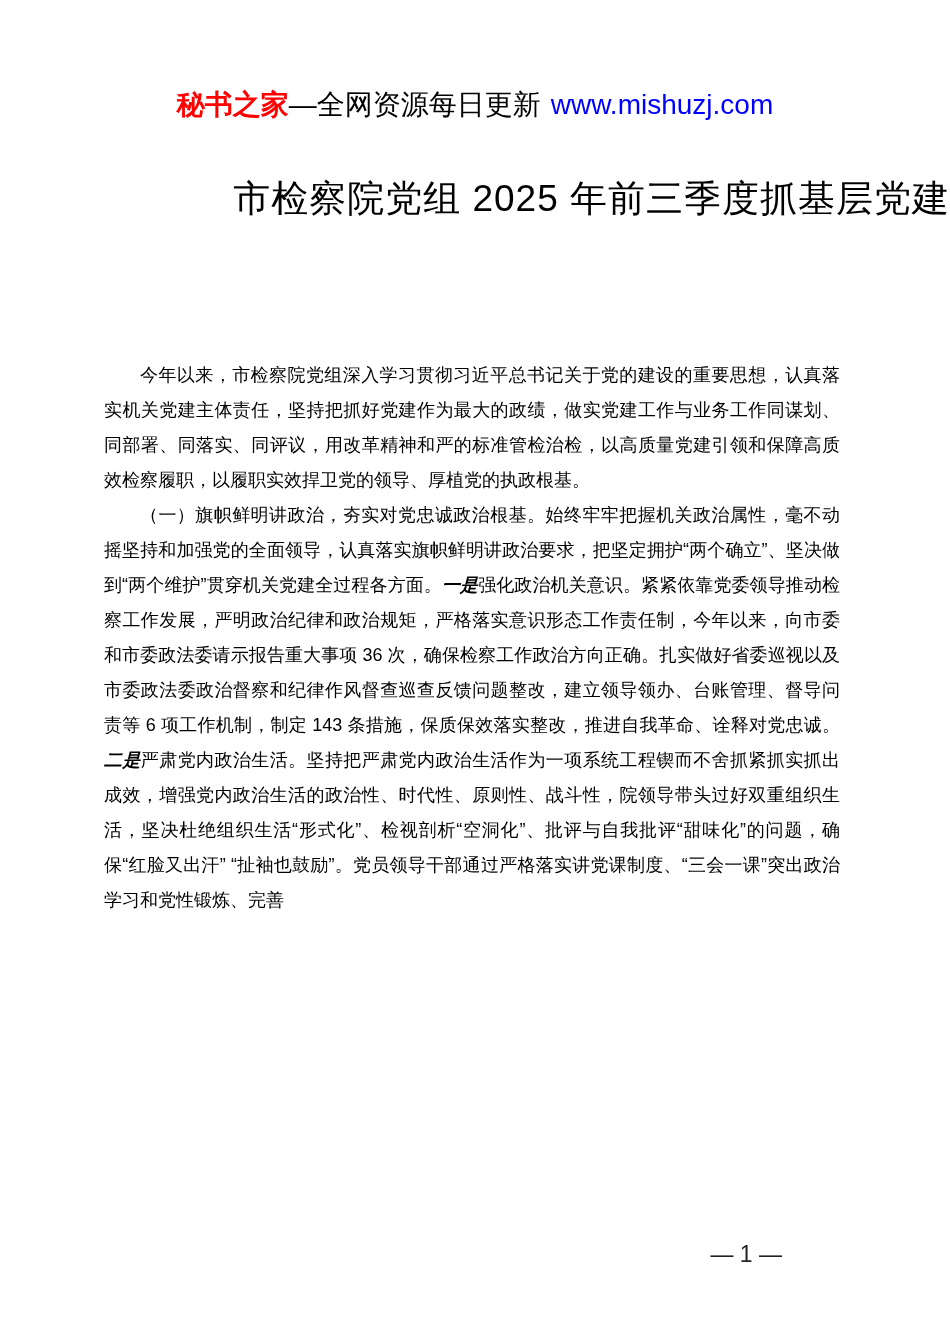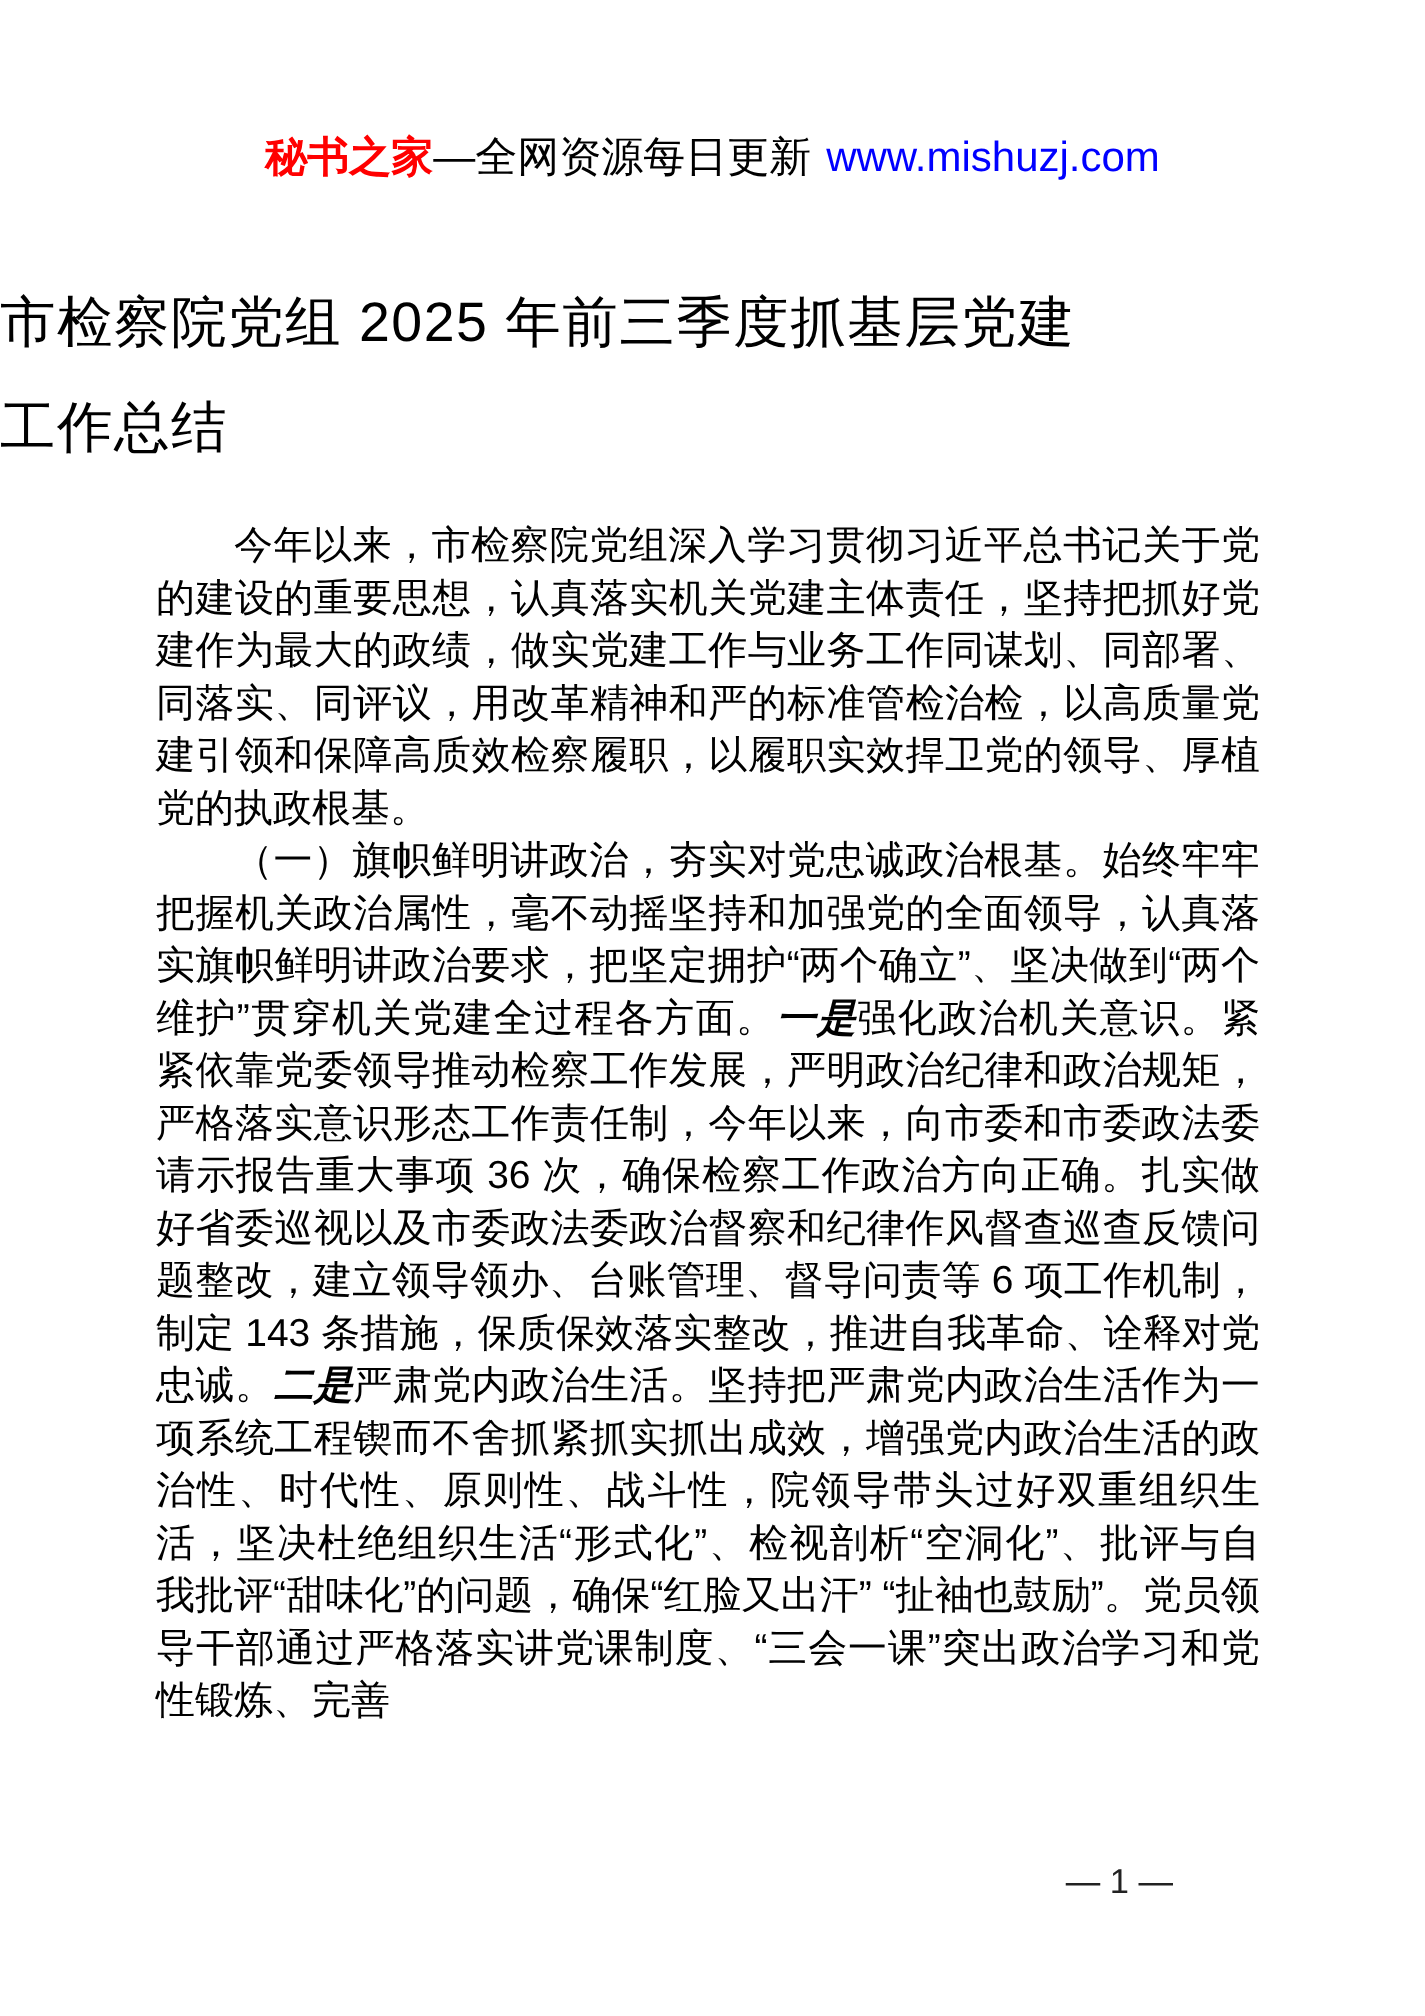--- a/index.html
+++ b/index.html
@@ -29,36 +29,36 @@
   }
   .doc-header .brand {
     font-weight: bold;
   }
   .doc-header .url {
     margin-left: 10px;
   }
   
   .doc-title {
     position: absolute;
-    top: 180px;
+    top: 164px;
     left: 0;
     right: 0;
-    text-align: left;
+    text-align: right;
     font-size: 37px;
     line-height: 70px;
     font-weight: 400;
     letter-spacing: 1px;
   }
   
   .doc-body {
     position: absolute;
-    top: 346px;
+    top: 358px;
     left: 104px;
     width: 736px;
-    font-size: 26px;
+    font-size: 18px;
     line-height: 35px;
     text-align: justify;
     text-justify: inter-character;
   }
   .doc-body p.para {
     margin: 0;
     padding: 0;
     text-indent: 2em;
     word-break: break-all;
   }
@@ -81,21 +81,20 @@
 <body>
 
 <div class="page">
 
   <div class="doc-header">
     <span class="brand" style="color: rgb(255, 0, 0);">秘书之家</span><span class="dash" style="color: rgb(0, 0, 0);">—</span><span class="tagline" style="color: rgb(0, 0, 0);">全网资源每日更新</span><span class="url" style="color: rgb(0, 0, 255);">www.mishuzj.com</span>
   </div>
 
   <div class="doc-title">
     <div>市检察院党组 2025 年前三季度抓基层党建</div>
-    <div>工作总结</div>
   </div>
 
   <div class="doc-body" id="doc-body">
       <p class="para"><span>今年以来，市检察院党组深入学习贯彻习近平总书记关于党的建设的重要思想，认真落实机关党建主体责任，坚持把抓好党建作为最大的政绩，做实党建工作与业务工作同谋划、同部署、同落实、同评议，用改革精神和严的标准管检治检，以高质量党建引领和保障高质效检察履职，以履职实效捍卫党的领导、厚植党的执政根基。</span></p>
       <p class="para"><span>（一）旗帜鲜明讲政治，夯实对党忠诚政治根基。始终牢牢把握机关政治属性，毫不动摇坚持和加强党的全面领导，认真落实旗帜鲜明讲政治要求，把坚定拥护“两个确立”、坚决做到“两个维护”贯穿机关党建全过程各方面。</span><span class="bold">一是</span><span>强化政治机关意识。紧紧依靠党委领导推动检察工作发展，严明政治纪律和政治规矩，严格落实意识形态工作责任制，今年以来，向市委和市委政法委请示报告重大事项 36 次，确保检察工作政治方向正确。扎实做好省委巡视以及市委政法委政治督察和纪律作风督查巡查反馈问题整改，建立领导领办、台账管理、督导问责等 6 项工作机制，制定 143 条措施，保质保效落实整改，推进自我革命、诠释对党忠诚。</span><span class="bold">二是</span><span>严肃党内政治生活。坚持把严肃党内政治生活作为一项系统工程锲而不舍抓紧抓实抓出成效，增强党内政治生活的政治性、时代性、原则性、战斗性，院领导带头过好双重组织生活，坚决杜绝组织生活“形式化”、检视剖析“空洞化”、批评与自我批评“甜味化”的问题，确保“红脸又出汗” “扯袖也鼓励”。党员领导干部通过严格落实讲党课制度、“三会一课”突出政治学习和党性锻炼、完善</span></p>
     </div>
 
   <div class="doc-footer">— 1 —</div>
 
 </div>

